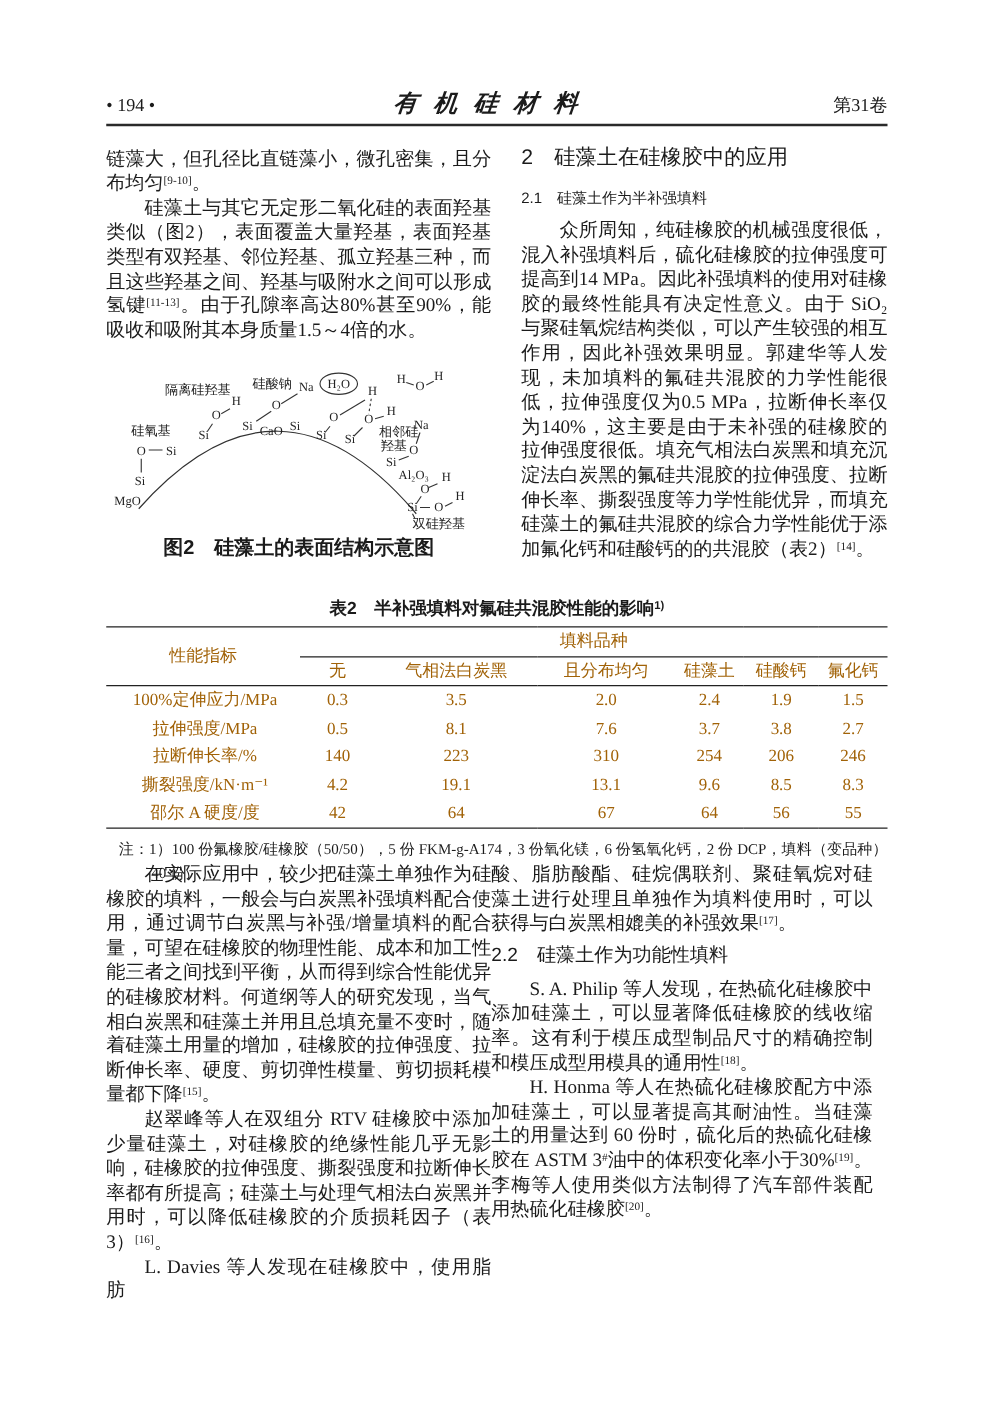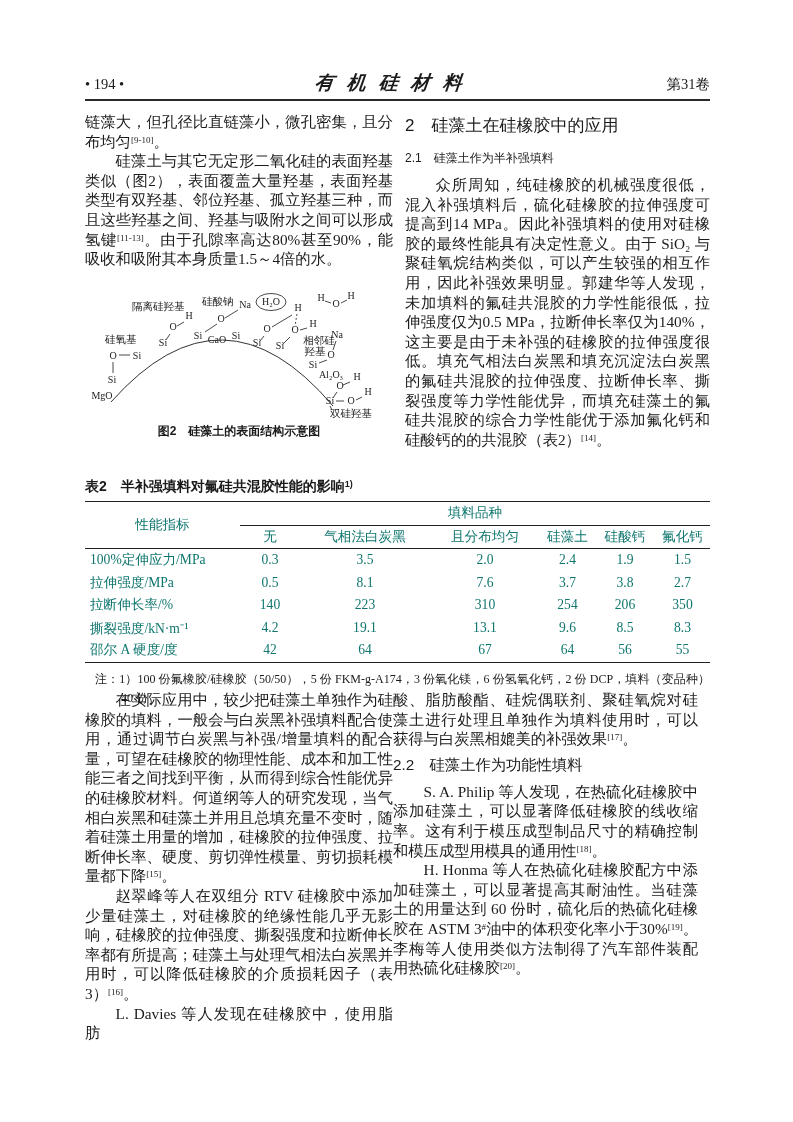--- a/index.html
+++ b/index.html
@@ -20,47 +20,47 @@
   }
   .hdr-rule { position:absolute; top:99px; left:85px; width:625px; height:2px; background:#2a2a2a; }
 
   
   p.body { margin:0; font-size:15.3px; line-height:19.6px; text-align:justify; }
   p.ind { text-indent:2em; }
   sup { font-size:9px; line-height:0; vertical-align:4px; letter-spacing:0; }
   .h-sans { font-family:"Liberation Sans","DejaVu Sans",sans-serif; font-weight:normal; margin:0; }
 
   
-  .sec-top { position:absolute; top:112px; left:85px; width:625px; display:flex; gap:12px; }
+  .sec-top { position:absolute; top:112px; left:85px; width:625px; display:flex; gap:24px;align-items:flex-end; }
   .sec-bot { position:absolute; top:690px; left:85px; width:625px; display:flex; gap:0; }
   .colL { width:308px; } .colR { width:305px; }
 
   .h2 { font-size:17px; line-height:22px; margin:3px 0 11px; }
   .h3 { font-size:12px; line-height:20px; margin:0 0 7px; }
   .h3b { font-size:15.3px; line-height:20px; margin:6px 0 7px; }
 
   
   .fig { margin-top:19px; }
   .fig svg { display:block; }
-  .fig-caption { text-align:center; font-size:12px; margin-top:3px;
+  .fig-caption { text-align:center; font-size:16px; margin-top:3px;
     font-family:"Liberation Sans","DejaVu Sans",sans-serif; font-weight:bold; }
   .chem { font-size:10px; font-family:"Liberation Serif",serif; fill:#222; }
   .chem-cn { font-size:10.5px; fill:#222; }
   .bond { stroke:#333; stroke-width:0.9; fill:none; }
   .bond-dash { stroke:#333; stroke-width:0.9; stroke-dasharray:2 2; fill:none; }
   .arc { stroke:#333; stroke-width:1; fill:none; }
 
   
   .sec-tbl { position:absolute; top:478px; left:85px; width:625px; }
-  .tbl-title { text-align:left; font-size:14px; margin:0 0 5px;
+  .tbl-title { text-align:center; font-size:14px; margin:0 0 5px;
     font-family:"Liberation Sans","DejaVu Sans",sans-serif; font-weight:bold; }
-  table.t2 { width:625px; border-collapse:collapse; font-size:13.6px; color:#0f766e;
-    border-top:1.6px solid #222; border-bottom:1.6px solid #222;font-family:Liberation Serif, serif; }
+  table.t2 { width:625px; border-collapse:collapse; font-size:13.6px; color:#a16207;
+    border-top:1.6px solid #222; border-bottom:1.6px solid #222; }
   table.t2 th, table.t2 td { font-weight:normal; padding:1px 2px; height:20.5px; text-align:center; white-space:nowrap; }
-  table.t2 .lab { text-align:left; padding-left:5px; }
+  table.t2 .lab { text-align:center; padding-left:5px; }
   table.t2 thead tr.sub th { border-bottom:1px solid #222; }
   table.t2 th.group { border-bottom:1px solid #222; }
   table.t2 th.corner { border-bottom:1px solid #222; }
   .tbl-note { font-size:12px; line-height:19px; margin-top:7px; margin-left:10px;
     padding-left:26px; text-indent:-26px; text-align:justify; }
 </style>
 </head>
 <body>
 
 <div class="page">
@@ -203,21 +203,21 @@
           <td>3.8</td>
           <td>2.7</td>
         </tr>
         <tr>
           <td class="lab">拉断伸长率/%</td>
           <td>140</td>
           <td>223</td>
           <td>310</td>
           <td>254</td>
           <td>206</td>
-          <td>350</td>
+          <td>246</td>
         </tr>
         <tr>
           <td class="lab">撕裂强度/kN·m⁻¹</td>
           <td>4.2</td>
           <td>19.1</td>
           <td>13.1</td>
           <td>9.6</td>
           <td>8.5</td>
           <td>8.3</td>
         </tr>

